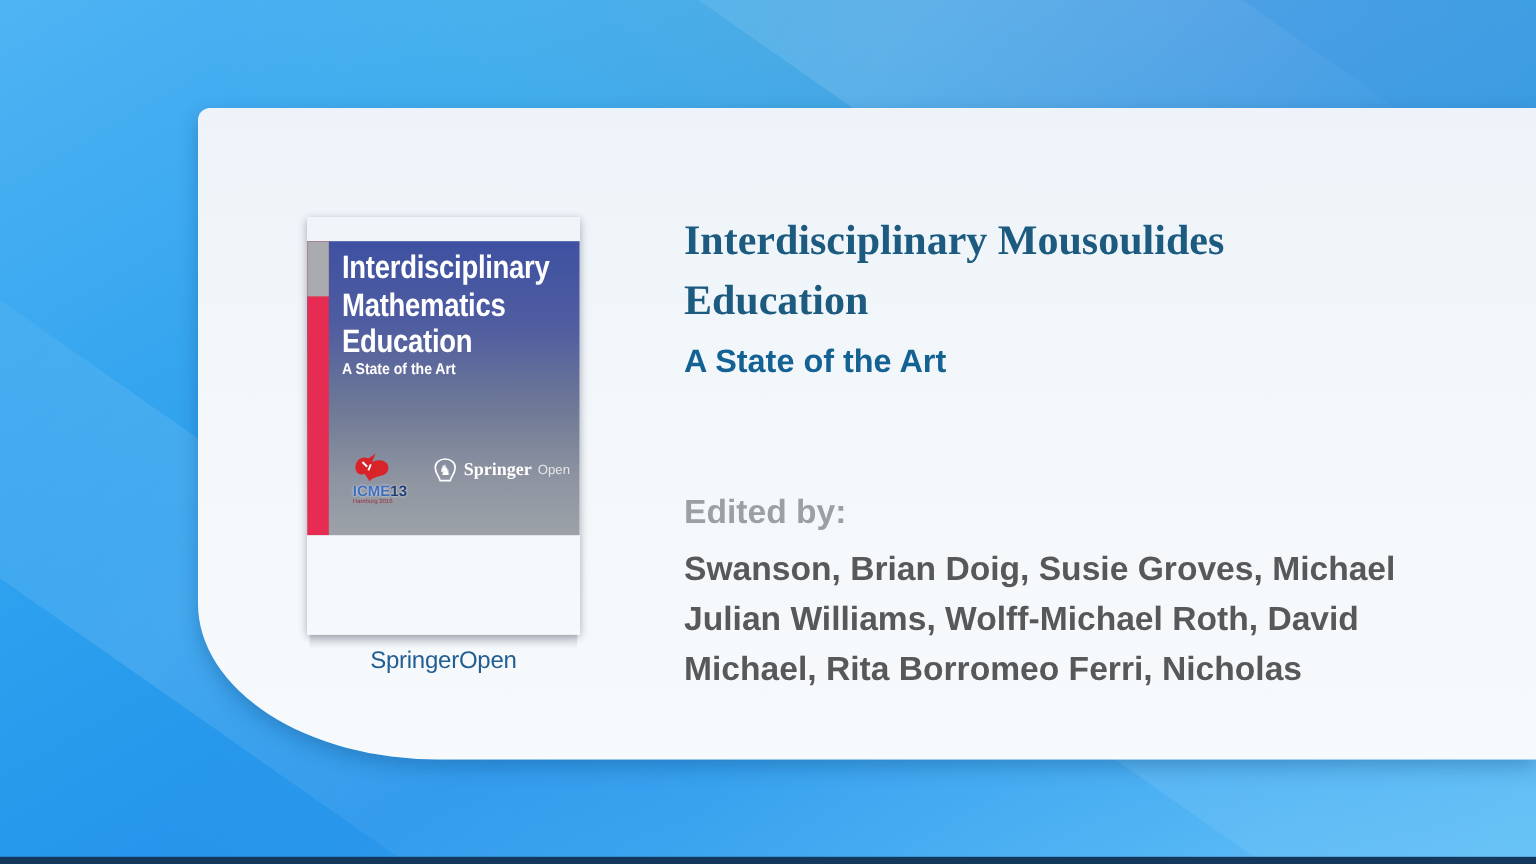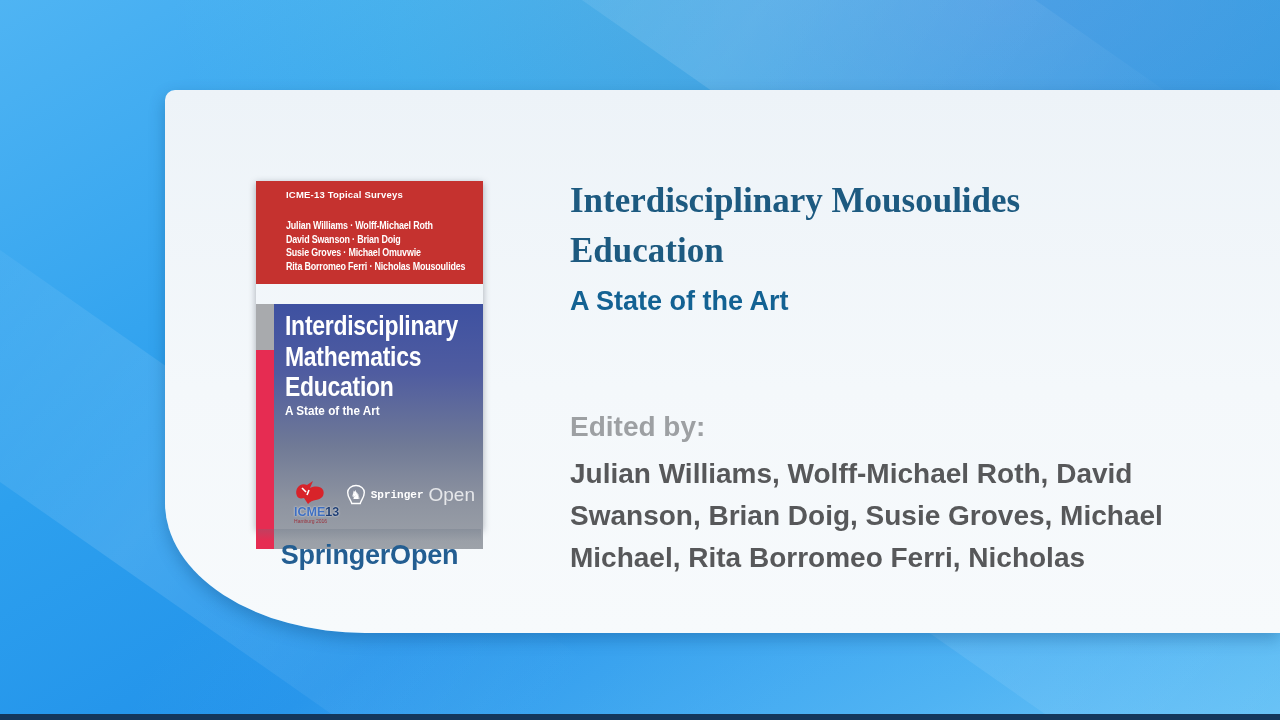--- a/index.html
+++ b/index.html
@@ -46,27 +46,27 @@
          transform:scaleX(.9);transform-origin:left top;white-space:nowrap;}
   .logos{position:absolute;left:26px;right:8px;top:168px;height:60px;display:flex;
          align-items:center;justify-content:space-between;}
   .icme{display:flex;flex-direction:column;align-items:center;line-height:1;}
   .icme-text{font-size:12.5px;font-weight:bold;white-space:nowrap;
          text-shadow:0 0 2px rgba(255,255,255,.9);padding-left:12px;}
   .icme-text .nm{color:#3f6fc1;}
   .icme-text .num{color:#203f75;}
   .icme-loc{font-size:5px;color:#9c2f3a;margin-top:1px;white-space:nowrap;}
   .springer{display:flex;align-items:center;gap:5px;margin-bottom:14px;}
-  .sp-name{font-family:Liberation Mono, monospace;font-weight:bold;font-size:11px;color:#ffffff;
+  .sp-name{font-family:Liberation Serif, serif;font-weight:bold;font-size:15px;color:#ffffff;
          white-space:nowrap;}
-  .sp-open{font-size:19px;color:rgba(255,255,255,.78);white-space:nowrap;}
+  .sp-open{font-size:11px;color:rgba(255,255,255,.78);white-space:nowrap;}
 
   
   .wordmark{position:absolute;left:91px;top:450px;width:227px;text-align:center;
-         font-size:27px;font-weight:bold;color:#235e92;letter-spacing:-.2px;white-space:nowrap;}
+         font-size:20px;font-weight:normal;color:#235e92;letter-spacing:-.2px;white-space:nowrap;}
 
   
   .right-col{position:absolute;left:405px;top:86px;width:640px;height:480px;}
   .main-title{position:absolute;left:0;top:0;font-family:"Liberation Serif",serif;font-weight:600;
          font-size:35px;line-height:50px;color:#1d5a80;white-space:nowrap;}
   .main-subtitle{position:absolute;left:0;top:110px;font-size:27px;font-weight:bold;color:#136293;
          white-space:nowrap;}
   .edited-by{position:absolute;left:0;top:235px;font-size:28px;font-weight:bold;color:#9da0a3;
          white-space:nowrap;}
   .editors{position:absolute;left:0;top:277px;font-size:28px;font-weight:bold;color:#57585a;
@@ -78,29 +78,20 @@
 <div class="stage">
 
   <div class="bg"></div>
   <div class="band b1"></div>
   <div class="band b2"></div>
   <div class="band b3"></div>
 
   <div class="panel">
 
     <div class="cover">
-      <div class="cover-top">
-        <div class="series">ICME-13 Topical Surveys</div>
-        <div class="cover-editors">
-          <div>Julian Williams · Wolff-Michael Roth</div>
-          <div>David Swanson · Brian Doig</div>
-          <div>Susie Groves · Michael Omuvwie</div>
-          <div>Rita Borromeo Ferri · Nicholas Mousoulides</div>
-        </div>
-      </div>
 
       <div class="cover-body">
         <div class="strip">
           <div class="strip-gray"></div>
         </div>
         <div class="cover-title">
           <div>Interdisciplinary</div>
           <div>Mathematics</div>
           <div>Education</div>
         </div>
@@ -133,22 +124,22 @@
     <div class="wordmark">SpringerOpen</div>
 
     <div class="right-col">
       <div class="main-title">
         <div>Interdisciplinary Mousoulides</div>
         <div>Education</div>
       </div>
       <div class="main-subtitle">A State of the Art</div>
       <div class="edited-by">Edited by:</div>
       <div class="editors">
+        <div>Swanson, Brian Doig, Susie Groves, Michael</div>
         <div>Julian Williams, Wolff-Michael Roth, David</div>
-        <div>Swanson, Brian Doig, Susie Groves, Michael</div>
         <div>Michael, Rita Borromeo Ferri, Nicholas</div>
       </div>
     </div>
 
   </div>
 
   <div class="bottom-bar"></div>
 </div>
 
 </body></html>

